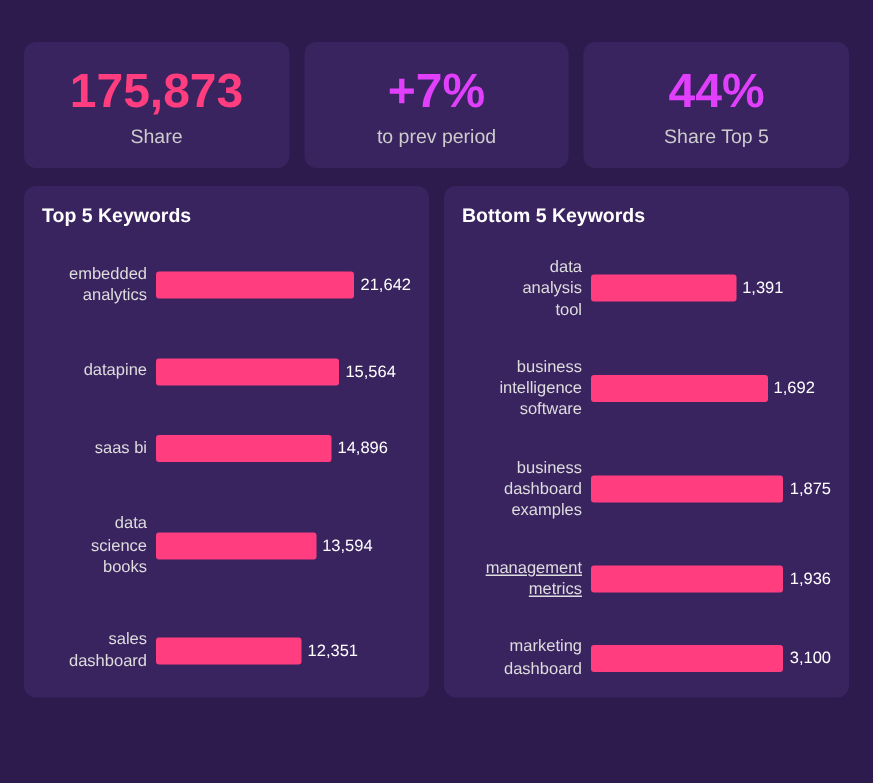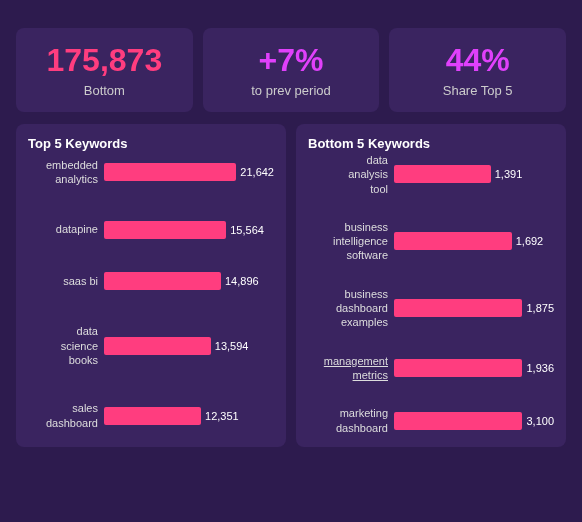--- a/index.html
+++ b/index.html
@@ -71,21 +71,21 @@
       border-radius: 8px;
       padding: 12px;
       display: flex;
       flex-direction: column;
     }
 
     .chart-title {
       font-size: 13px;
       font-weight: bold;
       color: #fff;
-      margin-bottom: 2px;
+      margin-bottom: 20px;
     }
 
     .bar-list {
       display: flex;
       flex-direction: column;
       gap: 24px;
       flex: 1;
       justify-content: space-around;
     }
 
@@ -136,21 +136,21 @@
 </head>
 <body>
 
 <div class="container">
 
   <div class="title"></div>
 
   <div class="stat-row">
   <div class="stat-card">
         <div class="stat-value pink">175,873</div>
-        <div class="stat-label">Bottom</div>
+        <div class="stat-label">Share</div>
       </div>
       <div class="stat-card">
         <div class="stat-value magenta">+7%</div>
         <div class="stat-label">to prev period</div>
       </div>
       <div class="stat-card">
         <div class="stat-value magenta">44%</div>
         <div class="stat-label">Share Top 5</div>
       </div>
     </div>

